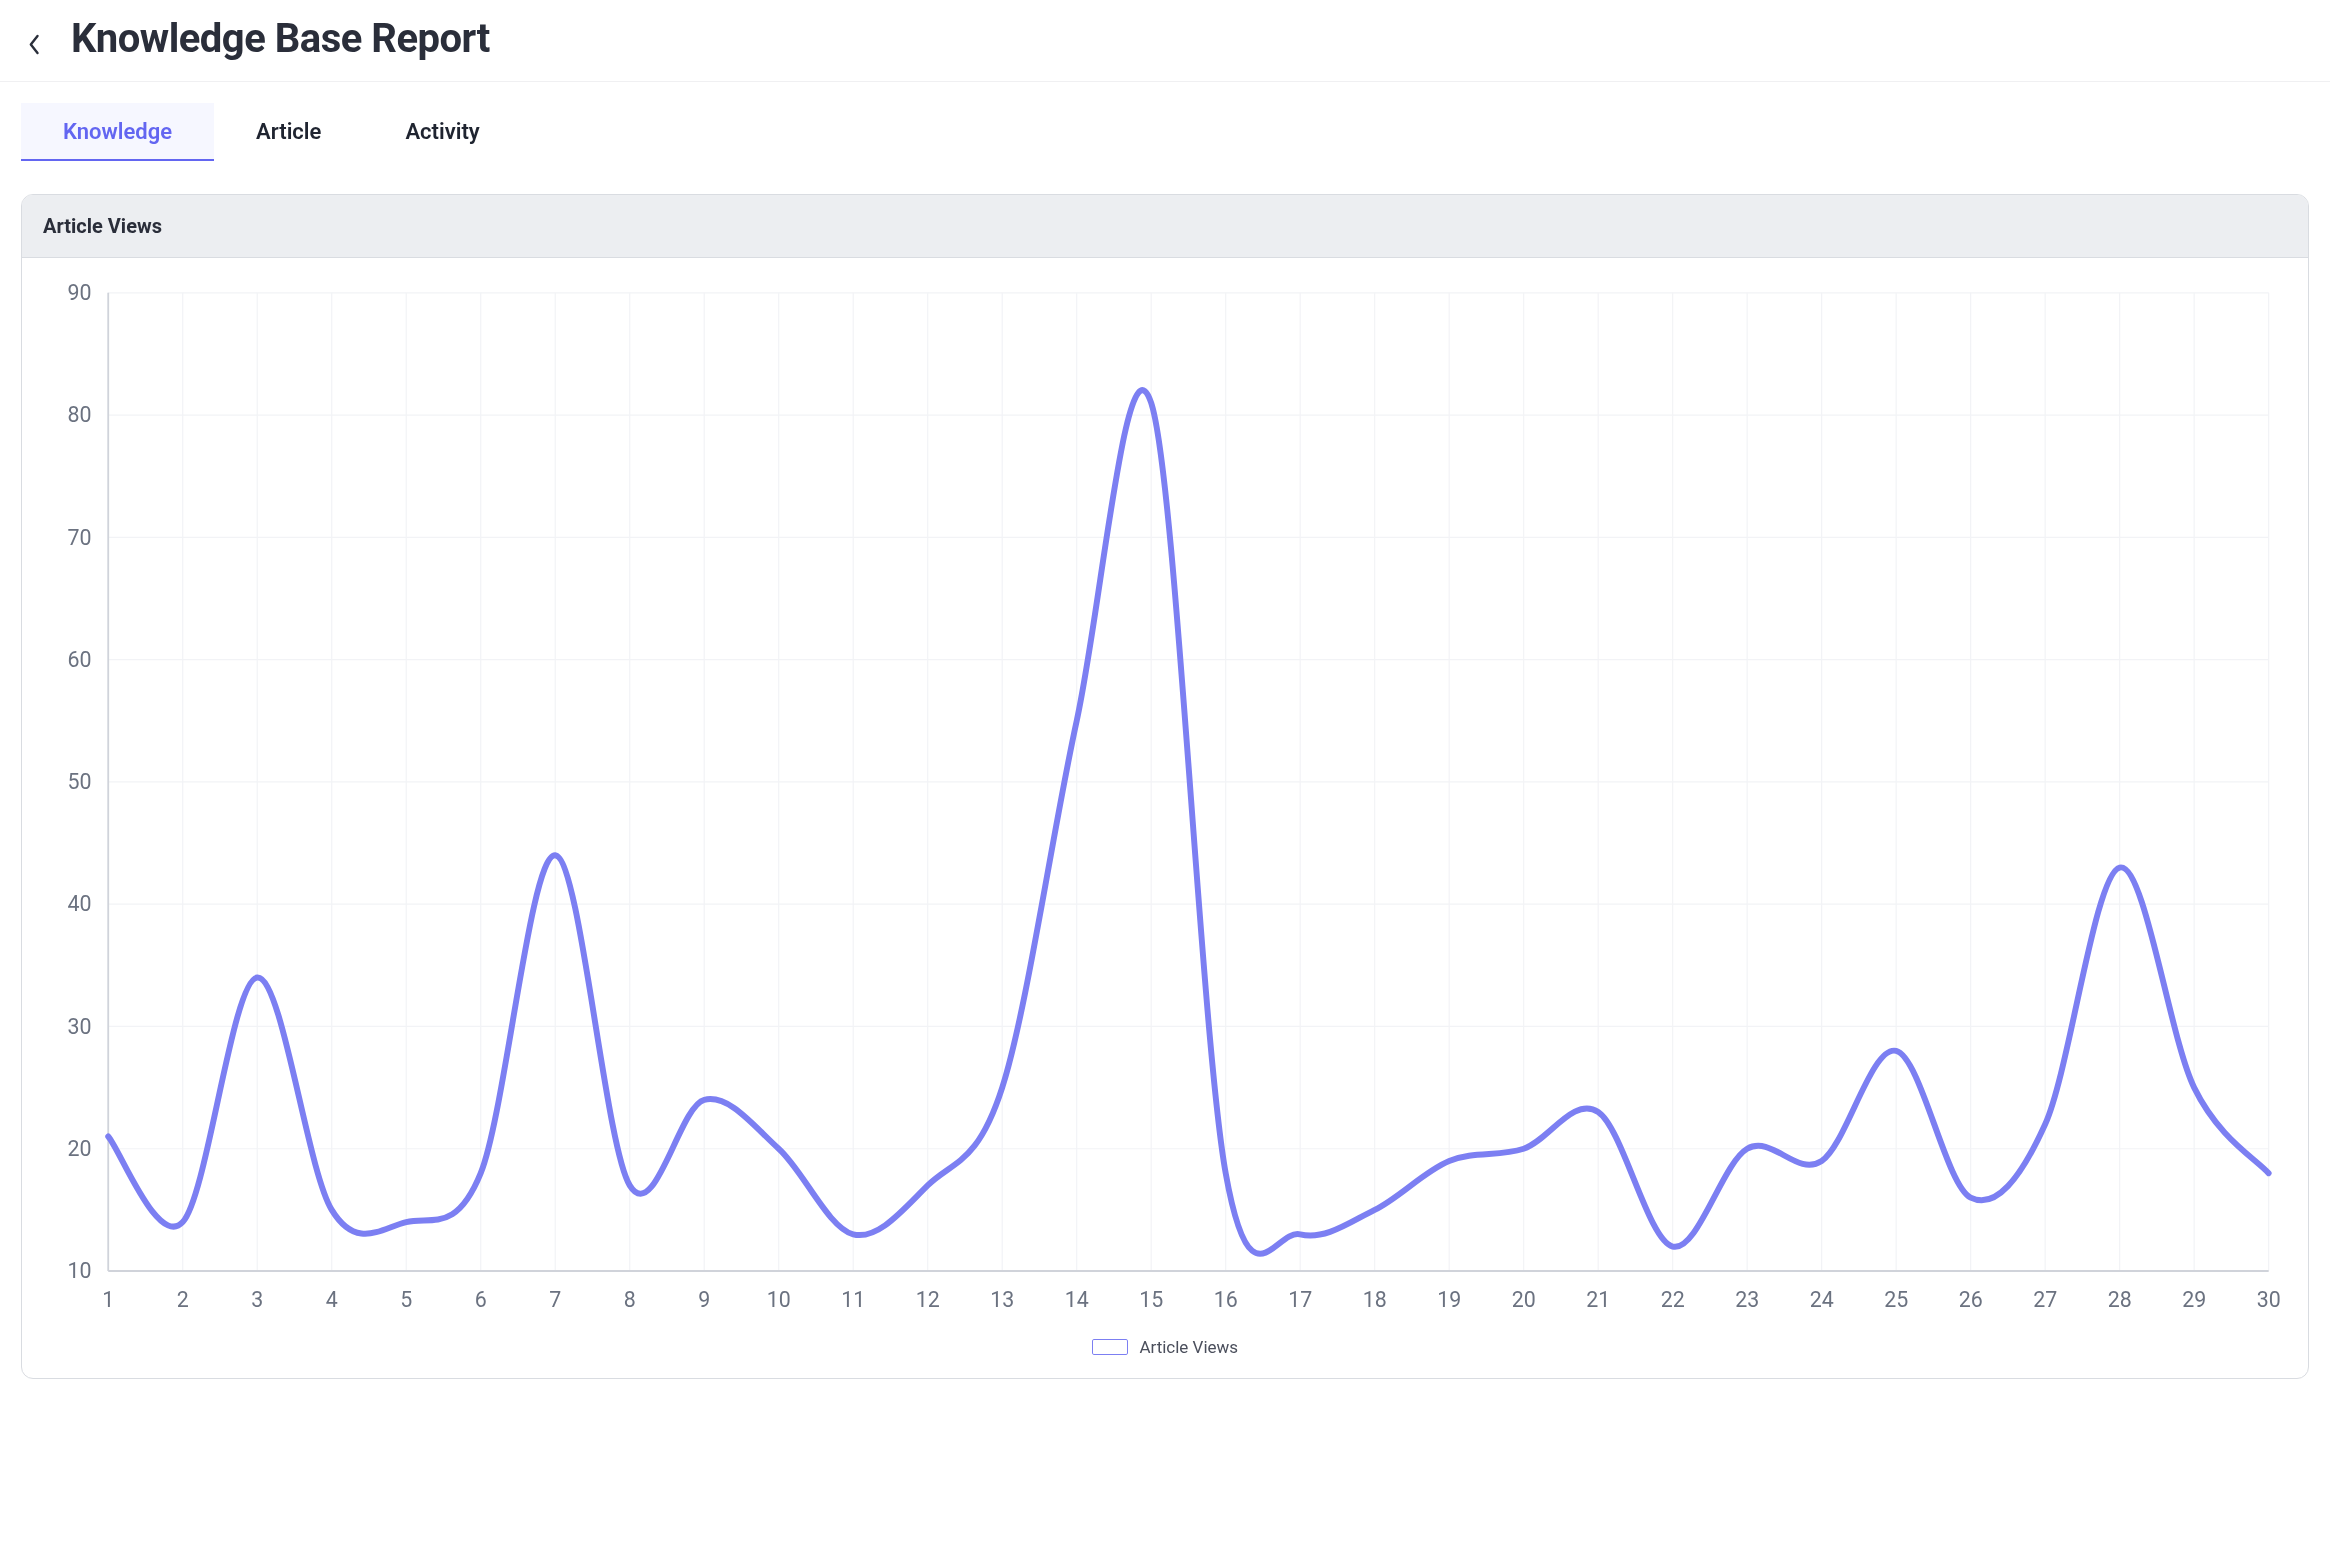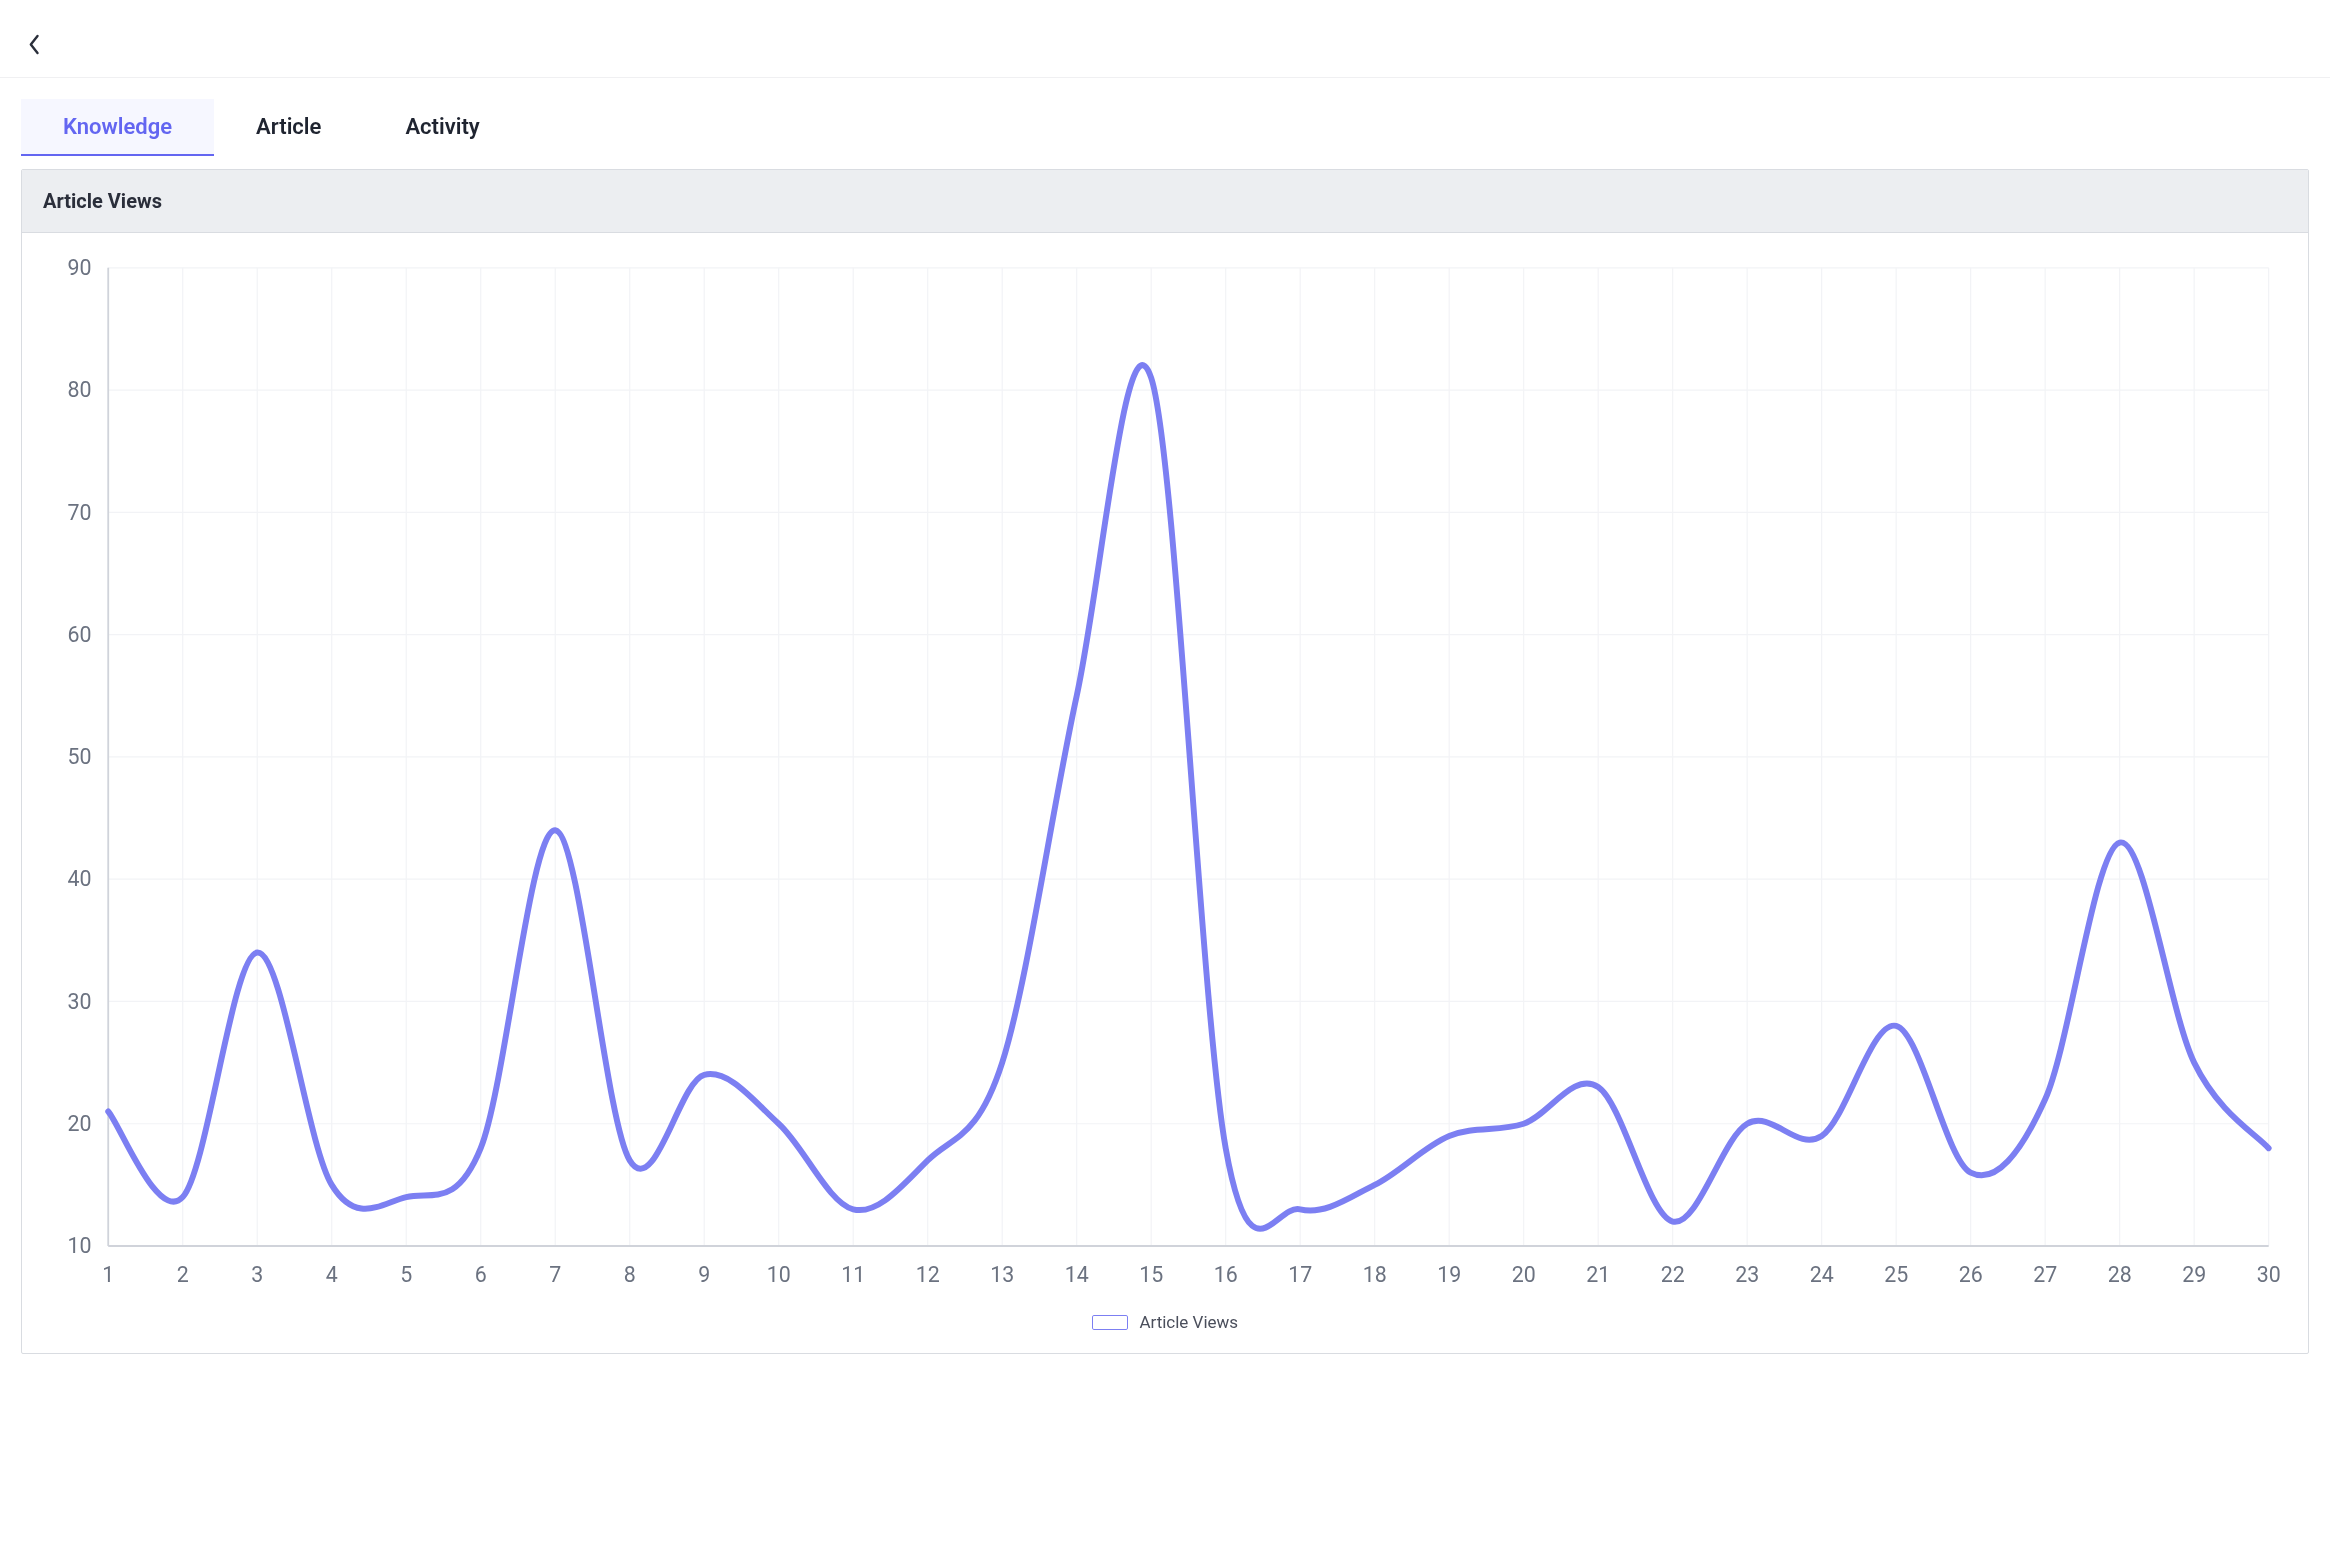--- a/index.html
+++ b/index.html
@@ -67,23 +67,23 @@
     cursor: pointer;
     color: var(--tab-inactive);
     border-bottom: 2.9px solid transparent;
   }
   .tab.active {
     color: var(--accent);
     border-bottom-color: var(--accent);
     background: var(--tab-active-bg);
   }
   .panel {
-    margin-top: 13px;
+    margin-top: 33px;
     border: 1px solid var(--panel-border);
-    border-radius: 2px;
+    border-radius: 12px;
     overflow: hidden;
   }
   .panel-header {
     background: var(--panel-header-bg);
     padding: 19px 21px;
     font-size: 20px;
     font-weight: 700;
     color: var(--text-dark);
     border-bottom: 1px solid var(--panel-border);
   }
@@ -115,20 +115,21 @@
 </head>
 <body>
 
 <div class="header-row">
   <div class="back-btn">
     <svg width="15.3" height="23" viewBox="0 0 16 24" fill="none">
       <path d="M11 3 L4 12 L11 21" stroke="currentColor" stroke-width="2.5" stroke-linecap="round" stroke-linejoin="round"></path>
     </svg>
   </div>
   <div class="title-block">
+    <h1 class="page-title">Knowledge Base Report</h1>
   </div>
 </div>
 
 <div class="bleed-divider"></div>
 
 <div class="tabs">
   <div class="tab active">Knowledge</div>
   <div class="tab">Article</div>
   <div class="tab">Activity</div>
 </div>

